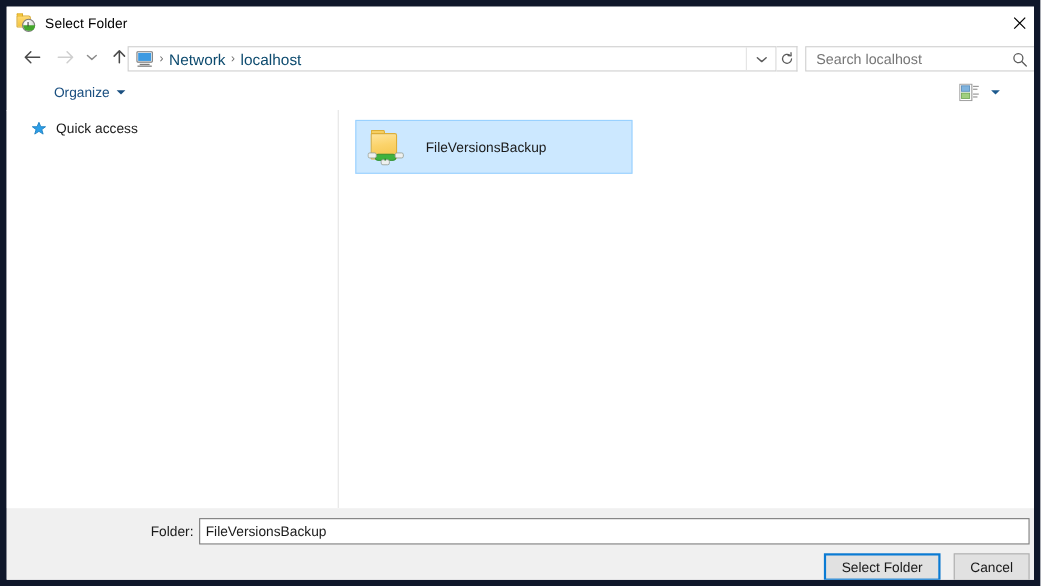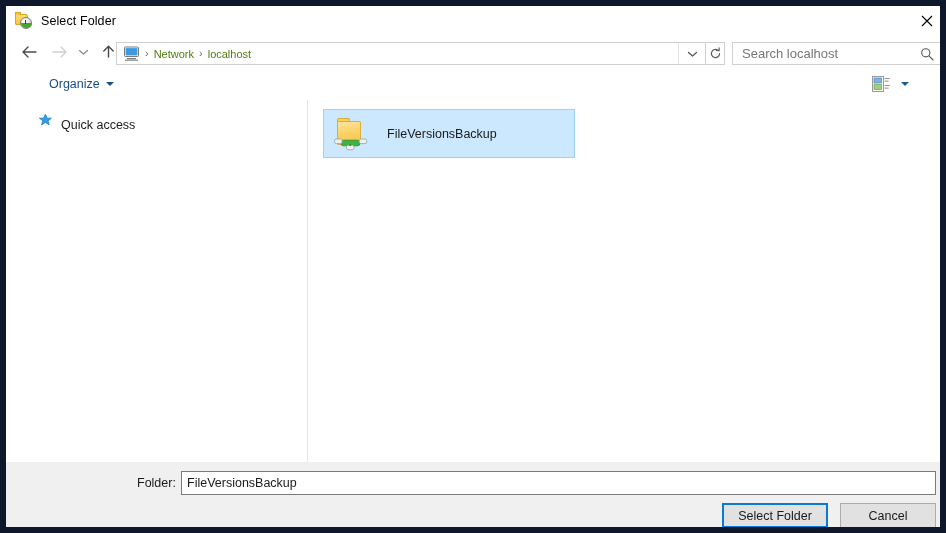--- a/index.html
+++ b/index.html
@@ -139,22 +139,22 @@
     position: relative;
     flex: 0 0 auto;
   }
   .sep {
     color: #6b6b6b;
     font-size: 11px;
     margin: 0 5px;
     line-height: 1;
   }
   .crumb {
-    font-size: 11px;
-    color: #4d7c0f;
+    font-size: 14px;
+    color: #0c4a6e;
   }
   .addr-chevron {
     margin-left: auto;
     width: 26px;
     height: 21px;
     border-left: 1px solid #e3e3e3;
     display: flex;
     align-items: center;
     justify-content: center;
     flex: 0 0 auto;
@@ -258,23 +258,23 @@
     left: 0; top: 0;
     width: 302px;
     height: 362px;
     background: #ffffff;
     border-right: 1px solid #e4e4e4;
     box-sizing: border-box;
     padding-top: 10px;
   }
   .tree-item {
     display: flex;
-    align-items: flex-end;
+    align-items: flex-start;
     height: 22px;
-    padding-left: 32px;
+    padding-left: 22px;
     gap: 8px;
   }
   .tree-item .label {
     font-size: 12.5px;
     color: #1a1a1a;
   }
   .content {
     position: absolute;
     left: 303px; top: 0;
     width: 641px;
@@ -393,21 +393,21 @@
     display: flex;
     align-items: center;
     justify-content: center;
     cursor: default;
   }
   .btn.primary {
     width: 106px;
     border: 2px solid #0a7bd4;
     background: #e1e1e1;
   }
-  .btn.secondary { width: 96px; }
+  .btn.secondary { width: 69px; }
   .grip {
     position: absolute;
     right: 3px; bottom: 2px;
     width: 11px; height: 11px;
   }
   .grip i {
     position: absolute;
     width: 2px; height: 2px;
     background: #b4b4b4;
   }

